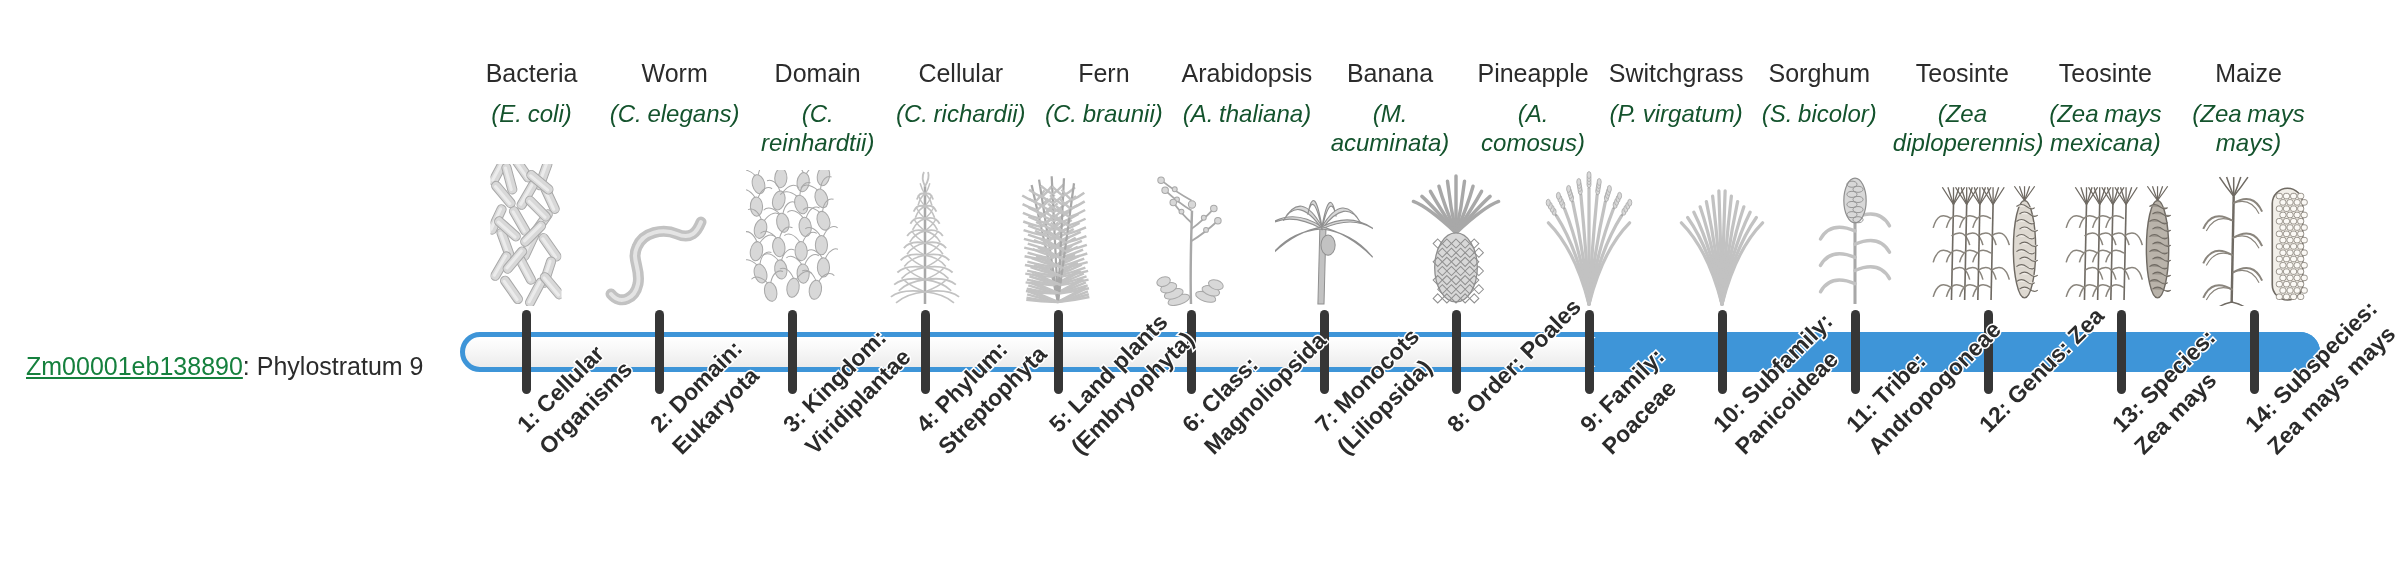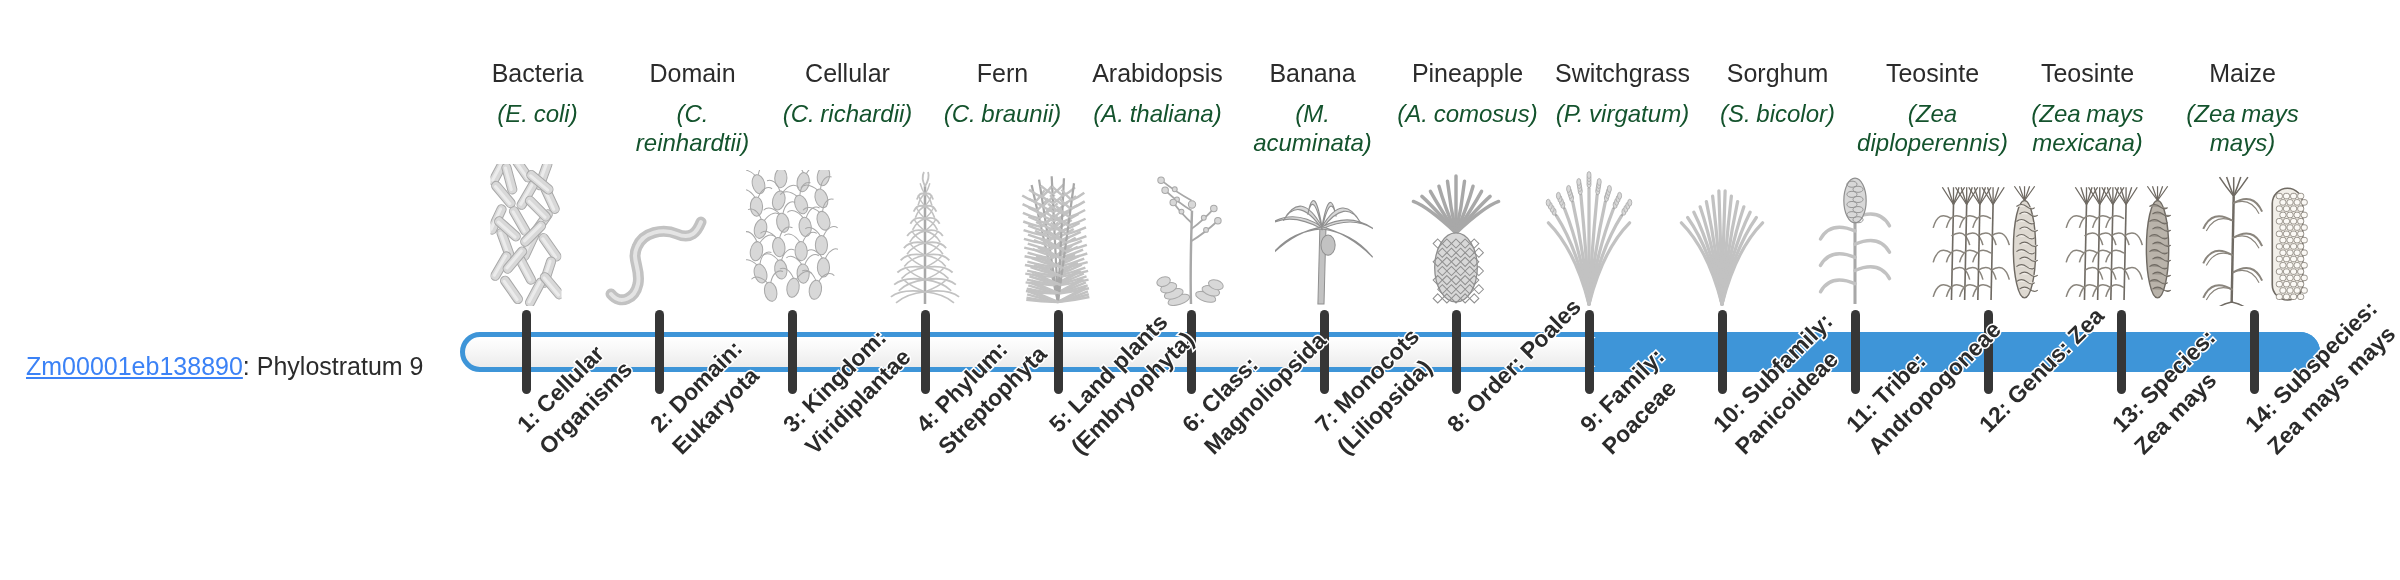--- a/index.html
+++ b/index.html
@@ -76,21 +76,21 @@
   #gene-label {
     position: absolute;
     left: 26px;
     top: 341px;
     font-size: 25px;
     line-height: 30px;
     white-space: nowrap;
     color: #2b2b2b;
   }
   #gene-id {
-    color: #3b82f6;
+    color: #15803d;
     text-decoration: underline;
     cursor: pointer;
   }
 
   
   #timeline {
     position: absolute;
     left: 460px;
     top: 300px;
     width: 1860px;
@@ -150,20 +150,24 @@
 </style>
 </head>
 <body>
 
 <div id="figure">
 
   <div id="species-row">
       <div class="species-col">
         <div class="species-common">Bacteria</div>
         <div class="species-latin">(E. coli)</div>
+      </div>
+      <div class="species-col">
+        <div class="species-common">Worm</div>
+        <div class="species-latin">(C. elegans)</div>
       </div>
       <div class="species-col">
         <div class="species-common">Domain</div>
         <div class="species-latin">(C. reinhardtii)</div>
       </div>
       <div class="species-col">
         <div class="species-common">Cellular</div>
         <div class="species-latin">(C. richardii)</div>
       </div>
       <div class="species-col">

